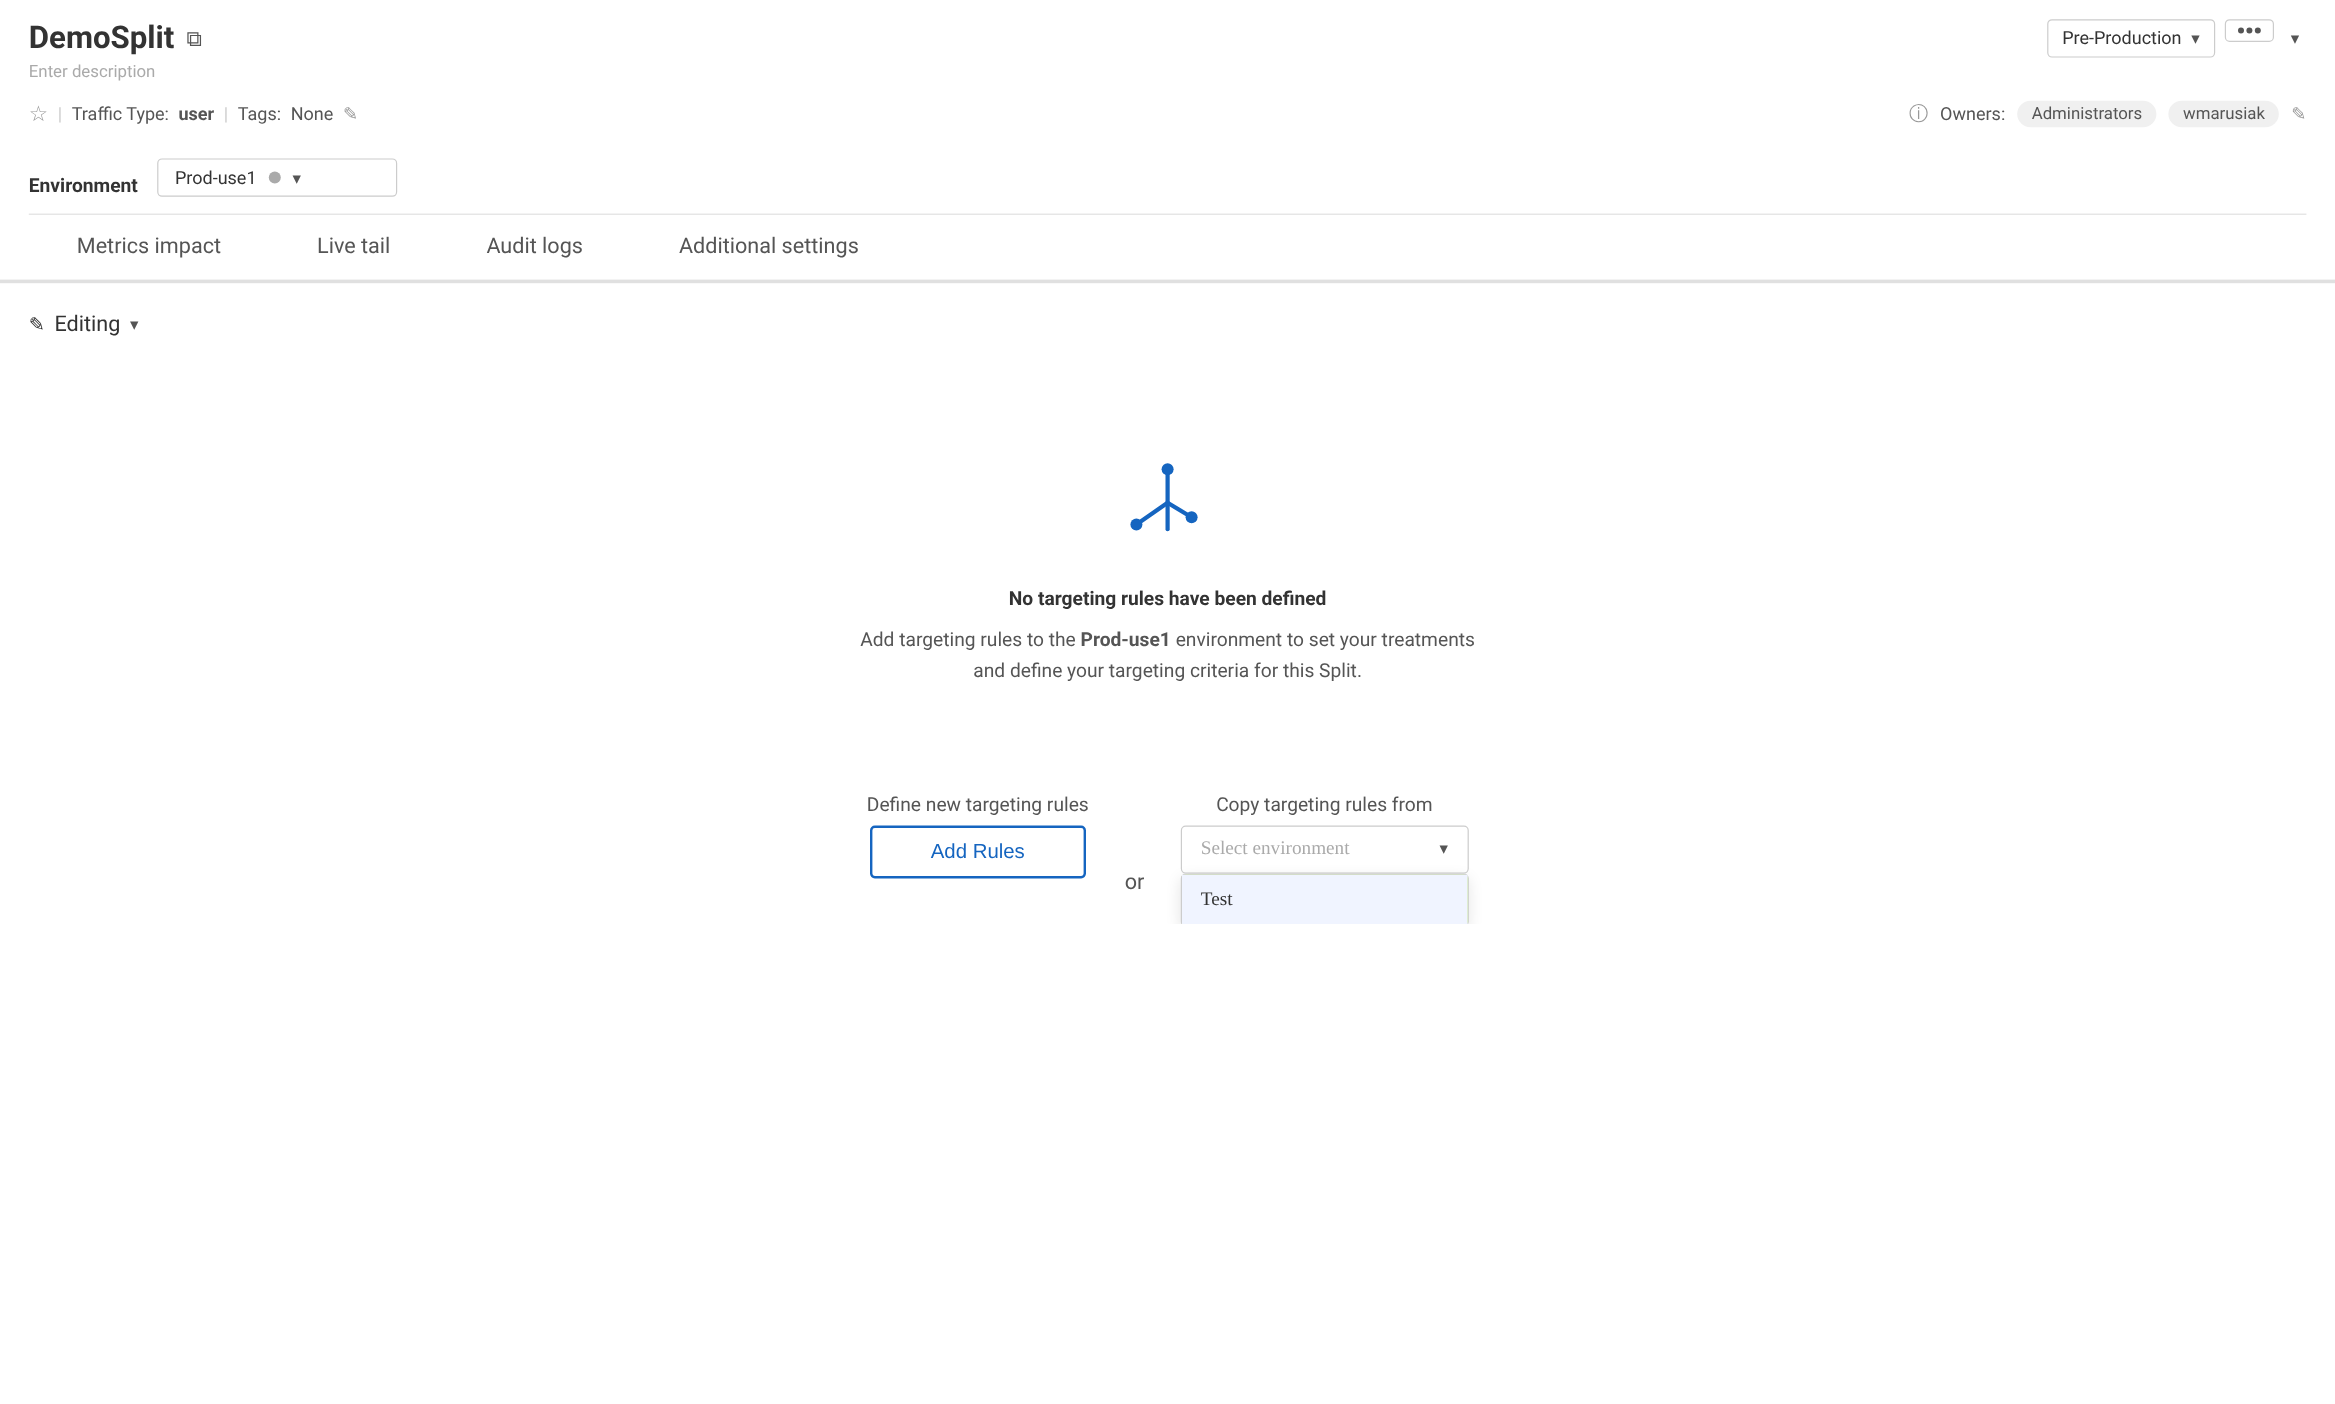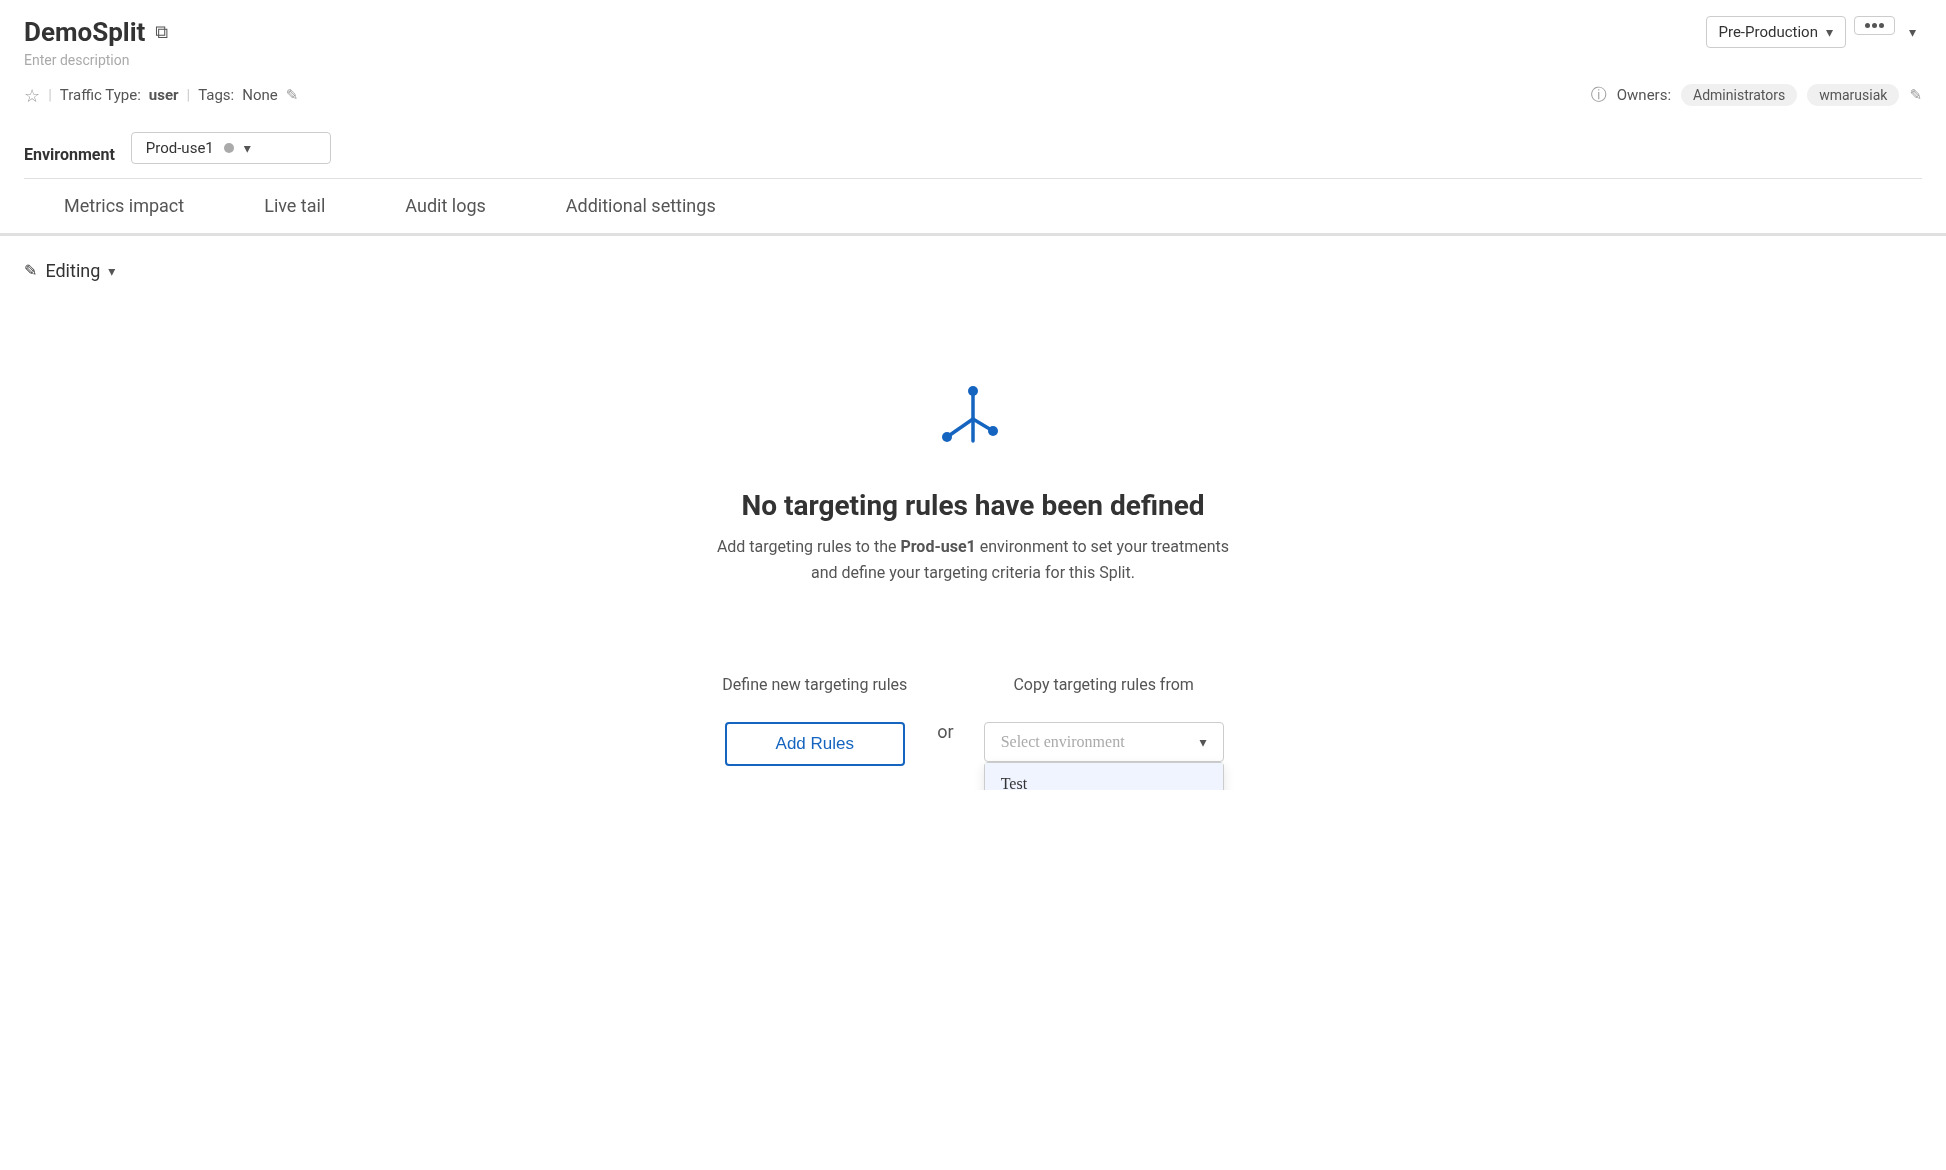--- a/index.html
+++ b/index.html
@@ -36,29 +36,29 @@
     .tab { padding: 16px 40px; font-size: 18px; cursor: pointer; color: #555; border-bottom: 3px solid transparent; margin-bottom: -2px; white-space: nowrap; }
     .tab.active { color: #1a1a1a; font-weight: 600; border-bottom-color: #1a1a1a; }
 
     .content { padding: 24px; }
 
     .editing-row { display: flex; align-items: center; gap: 8px; font-size: 18px; color: #333; cursor: pointer; margin-bottom: 40px; }
     .pencil-icon { font-size: 16px; }
 
     .empty-state { display: flex; flex-direction: column; align-items: center; text-align: center; padding: 60px 0 40px; }
     .branch-icon { margin-bottom: 24px; }
-    .empty-title { font-size: 28px; font-weight: 700; margin-bottom: 12px; }
+    .empty-title { font-size: 16px; font-weight: 700; margin-bottom: 12px; }
     .empty-desc { font-size: 16px; color: #555; line-height: 1.6; max-width: 520px; }
     .empty-desc strong { font-weight: 700; }
 
     .actions-row { display: flex; align-items: flex-start; justify-content: center; gap: 30px; margin-top: 50px; }
-    .action-group { display: flex; flex-direction: column; align-items: center; gap: 28px; }
+    .action-group { display: flex; flex-direction: column; align-items: center; gap: 8px; }
     .action-label { font-size: 16px; color: #555; }
     .add-rules-btn { border: 2px solid #1565c0; color: #1565c0; background: #fff; border-radius: 4px; padding: 10px 40px; font-size: 17px; cursor: pointer; font-weight: 500; min-width: 180px; }
-    .or-text { font-size: 18px; color: #555; margin-top: 46px; }
+    .or-text { font-size: 18px; color: #555; margin-top: 64px; }
 
     .select-env-wrapper { position: relative; font-family: Liberation Serif, serif; }
     .select-env-btn { display: flex; align-items: center; border: 1px solid #ccc; border-radius: 4px; padding: 10px 16px; gap: 8px; cursor: pointer; background: #fff; font-size: 16px; min-width: 240px; justify-content: space-between; }
     .select-env-placeholder { color: #aaa; }
     .dropdown-menu { position: absolute; top: 100%; left: 0; right: 0; border: 1px solid #ccc; border-radius: 4px; background: #bef264; box-shadow: 0 4px 12px rgba(0,0,0,0.1); z-index: 100; }
     .dropdown-item { padding: 12px 16px; font-size: 16px; cursor: pointer; color: #333; background: #f0f4ff; }
 
     .chevron { font-size: 14px; color: #555; }
   </style>
 </head>

